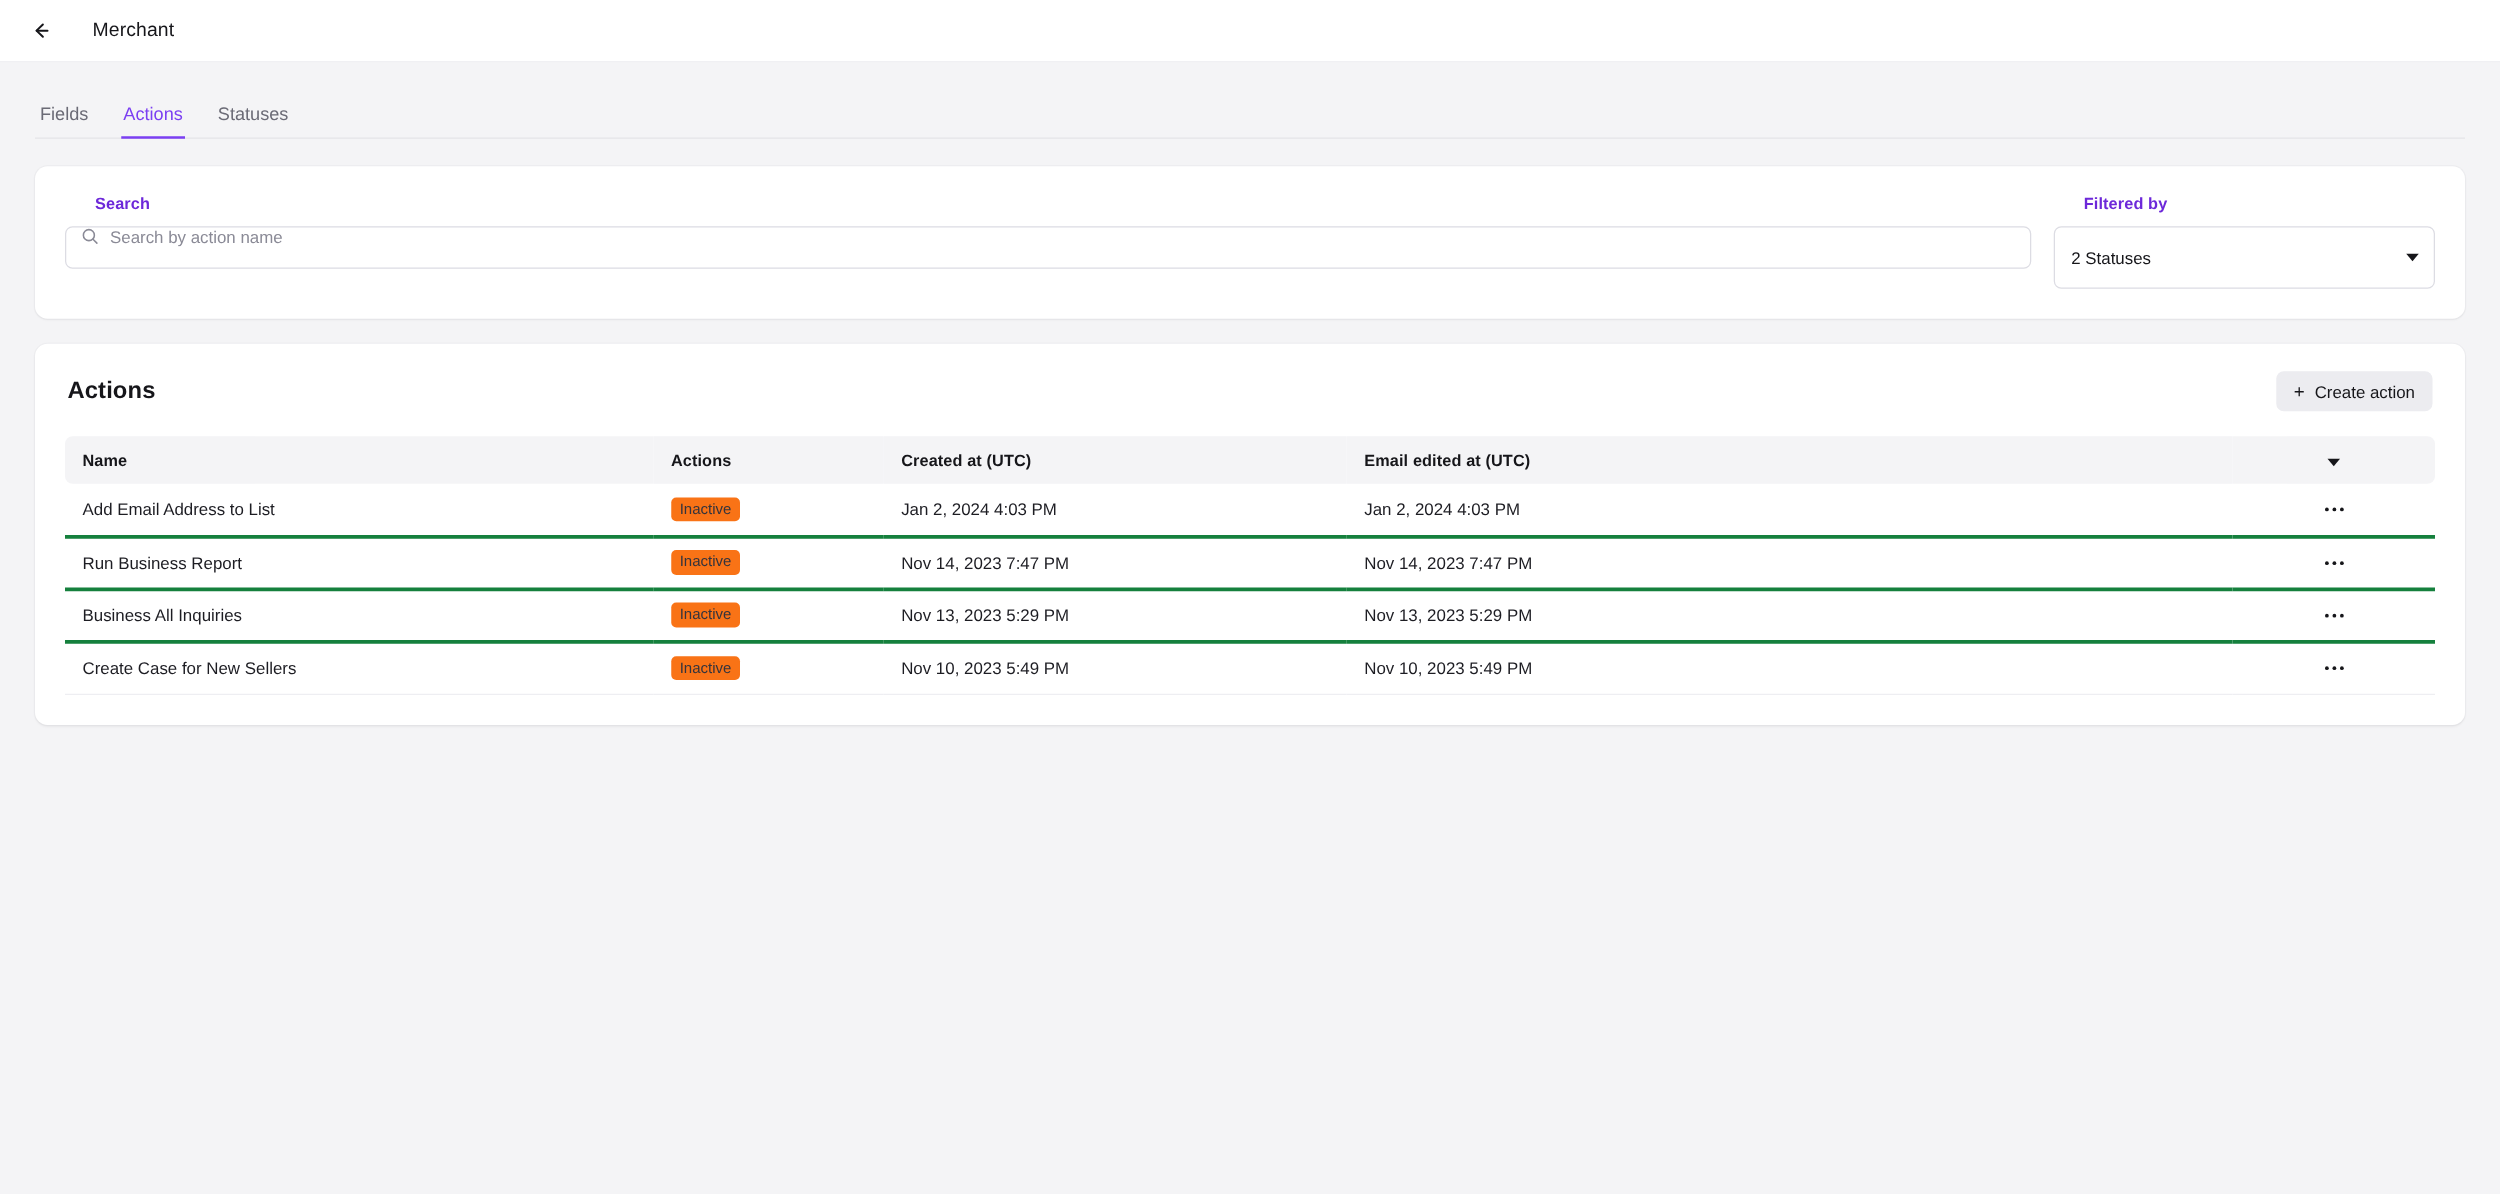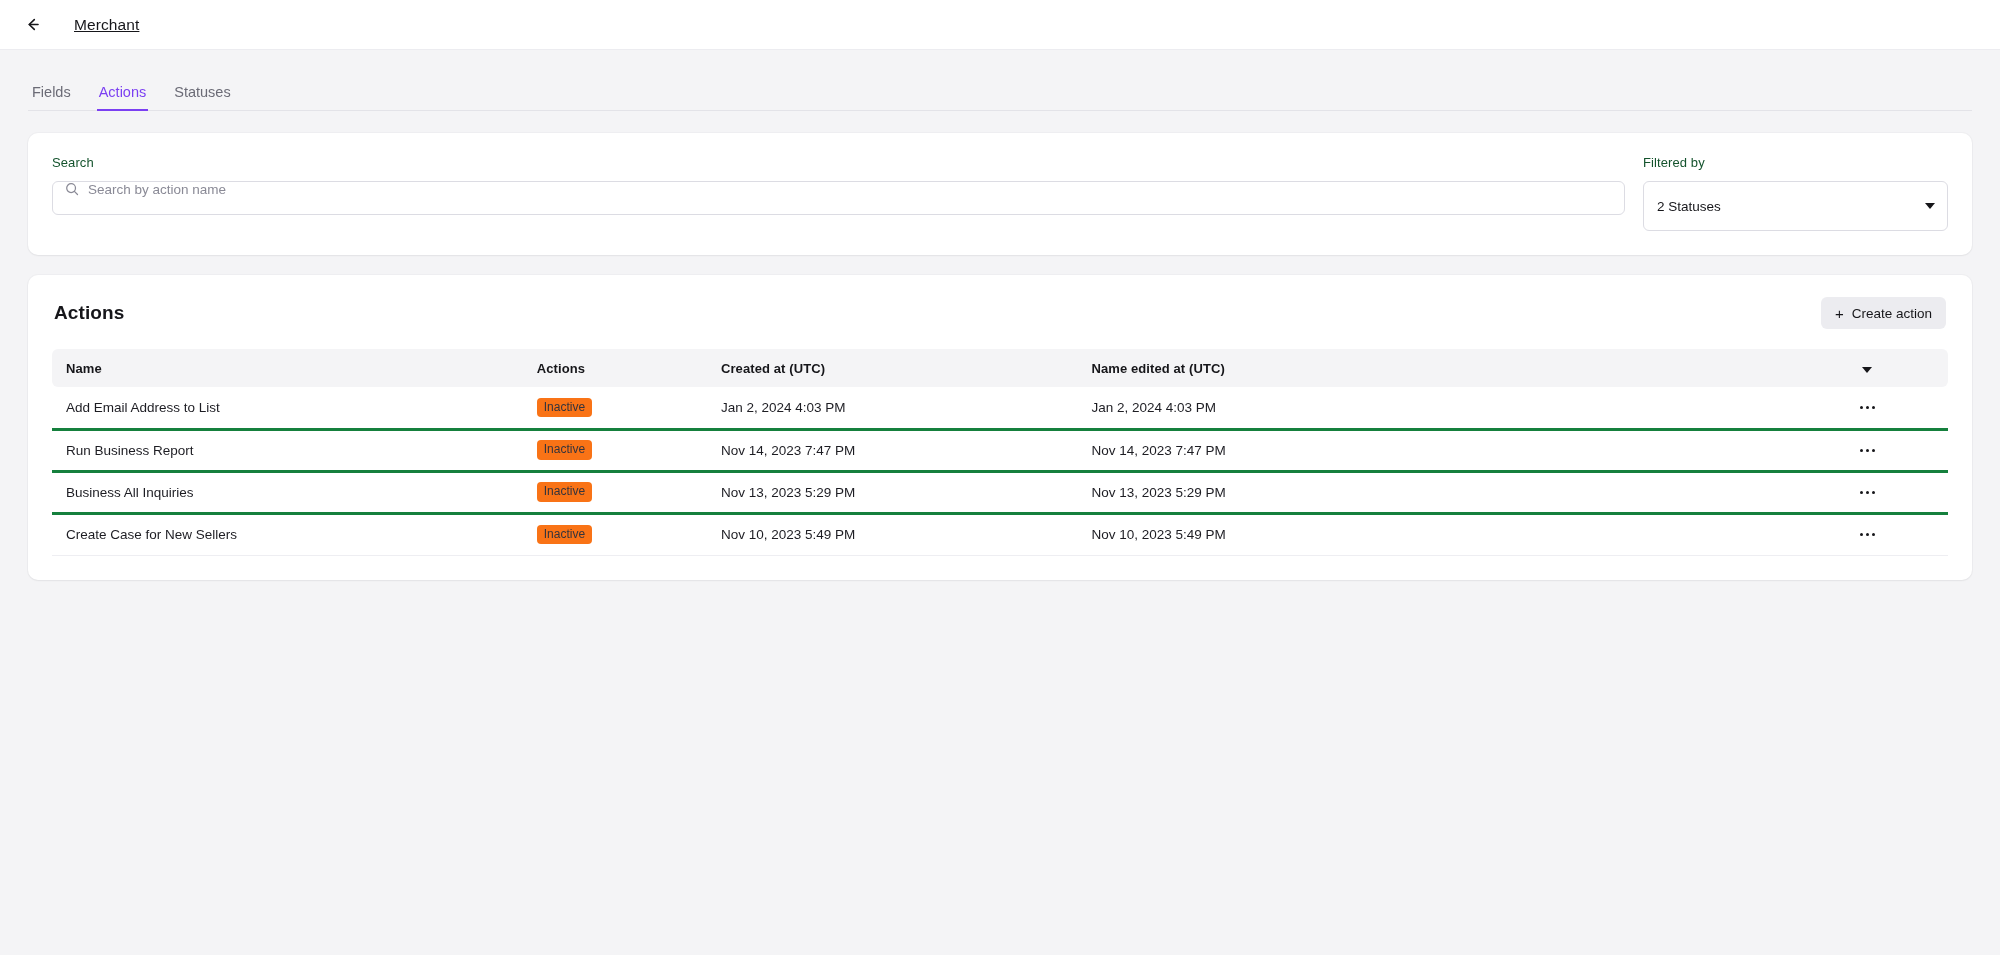--- a/index.html
+++ b/index.html
@@ -34,21 +34,20 @@
     cursor: pointer;
     padding: 0;
   }
   .back-btn svg { display: block; }
   .topbar-title {
     margin-left: 28px;
     font-size: 15.5px;
     font-weight: 500;
     color: #16161a;
     letter-spacing: 0.1px;
-    text-decoration: underline;
   }
 
   
   .tabs-wrap {
     padding: 34px 28px 0 28px;
     background: #f4f4f6;
   }
   .tabs {
     display: flex;
     align-items: flex-start;
@@ -86,25 +85,26 @@
 
   
   .search-card {
     padding: 22px 24px 24px 24px;
     display: flex;
     align-items: flex-start;
     gap: 18px;
   }
   .field-label {
     font-size: 13px;
-    font-weight: 400;
-    color: #14532d;
+    font-weight: 700;
+    color: #6d28d9;
     margin-bottom: 11px;
     display: block;
     letter-spacing: 0.1px;
+    margin-left: 24px;
   }
   .search-col { flex: 1 1 auto; min-width: 0; }
   .filter-col { flex: 0 0 305px; }
 
   .input-shell {
     position: relative;
     height: 34px;
     border: 1px solid #dcdce3;
     border-radius: 6px;
     background: #fff;
@@ -305,21 +305,21 @@
           <col class="c-status">
           <col class="c-created">
           <col class="c-edited">
           <col class="c-menu">
       </colgroup>
       <thead>
         <tr>
           <th>Name</th>
           <th>Actions</th>
           <th>Created at (UTC)</th>
-          <th>Name edited at (UTC)</th>
+          <th>Email edited at (UTC)</th>
           <th class="th-sort">
             <span class="sort-caret"></span>
           </th>
         </tr>
       </thead>
       <tbody>
         <tr>
           <td>Add Email Address to List</td>
           <td>
             <span class="badge">Inactive</span>

